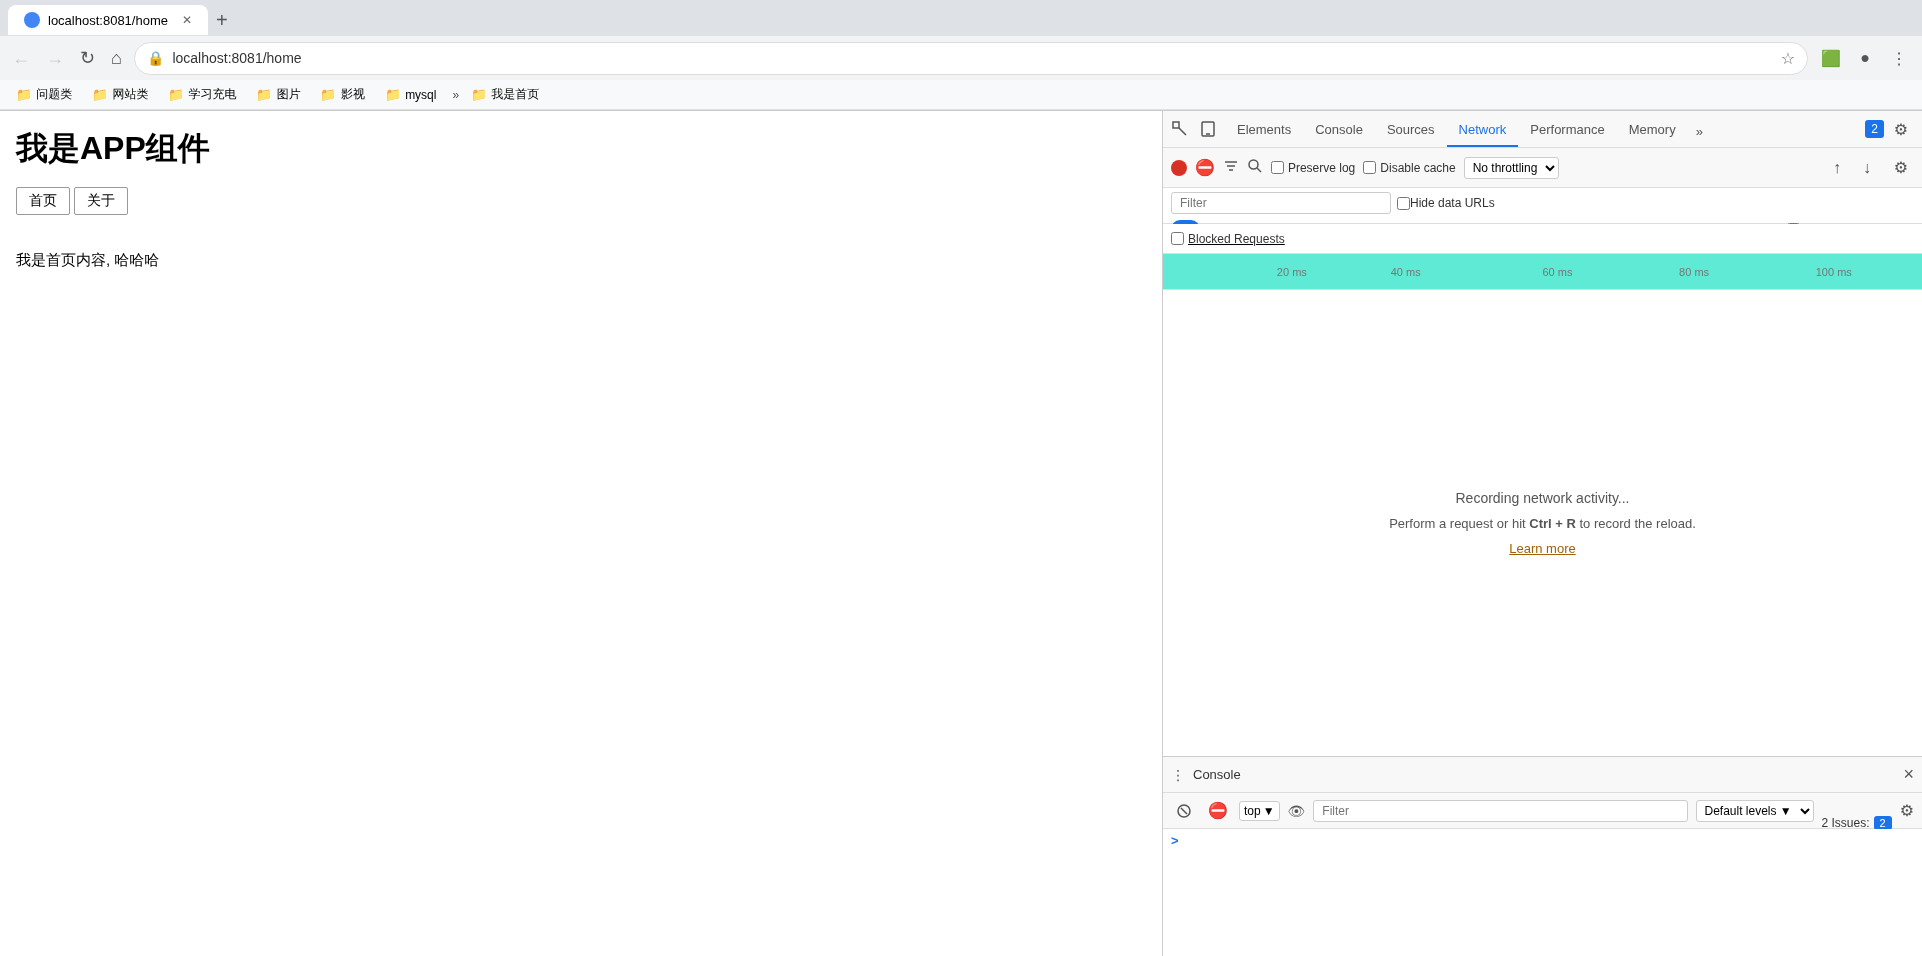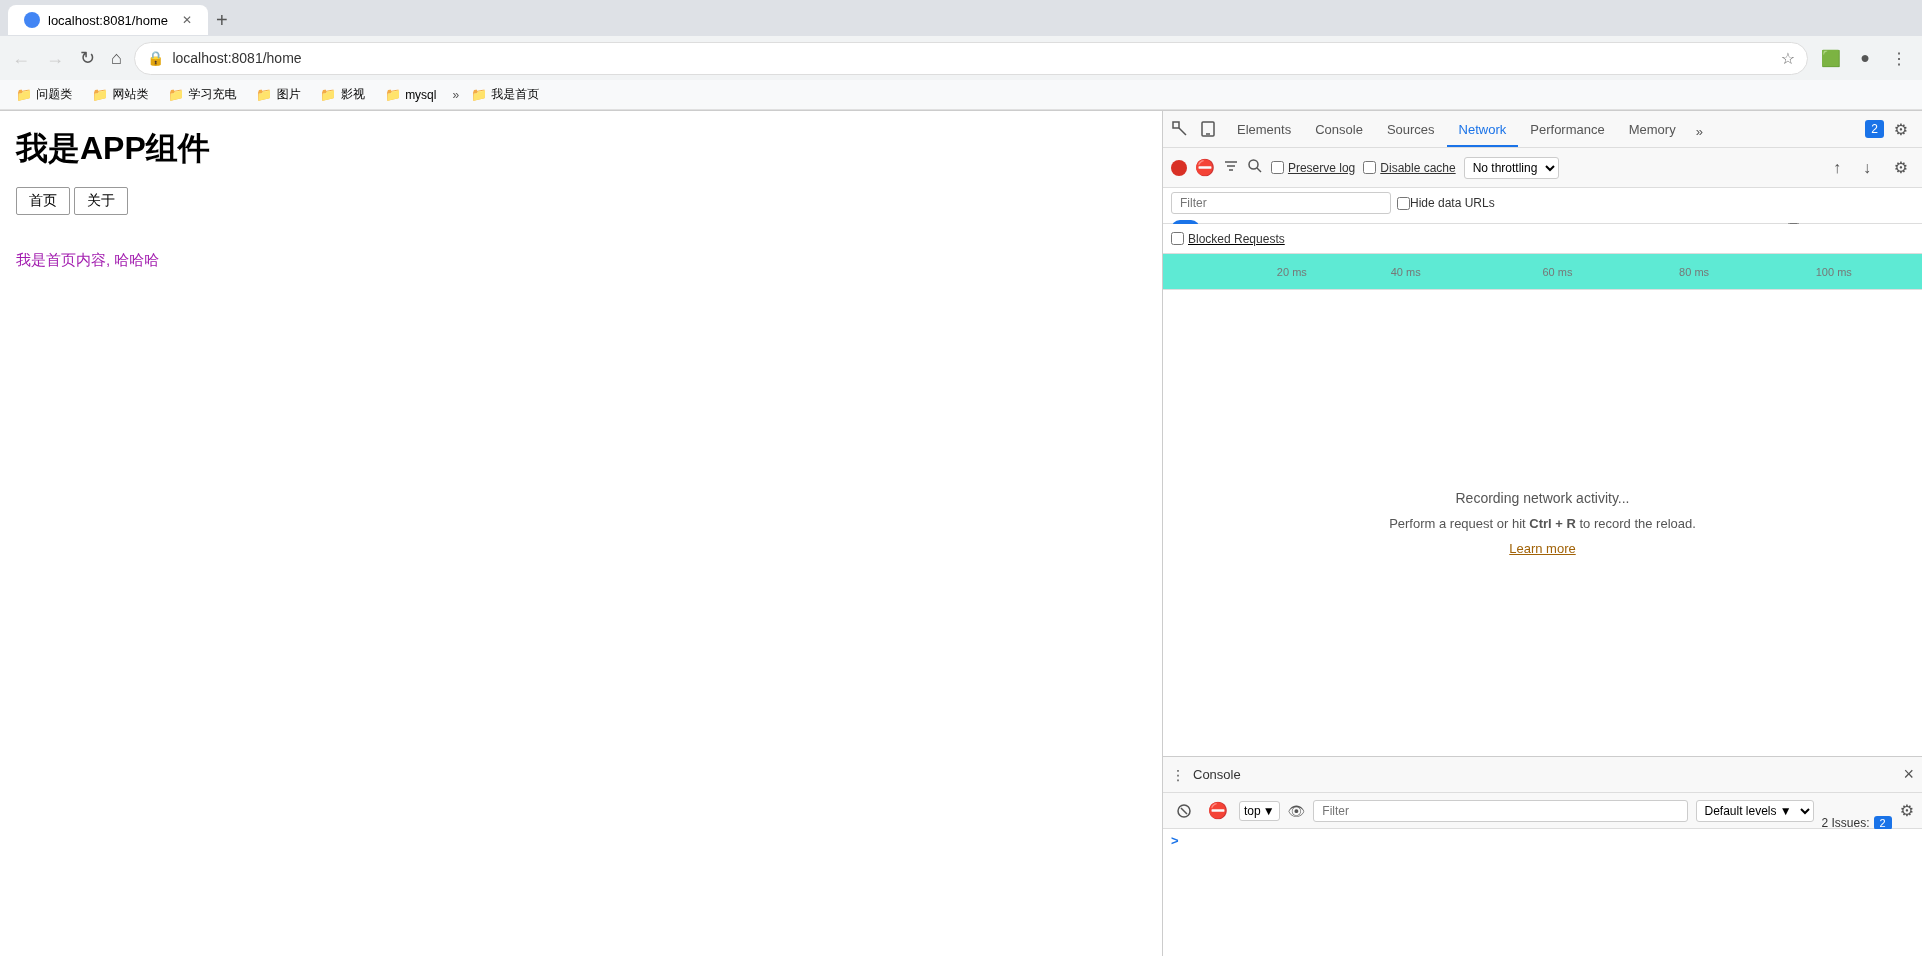--- a/index.html
+++ b/index.html
@@ -31,41 +31,41 @@
     .main-area { display: flex; flex: 1; overflow: hidden; }
 
     
     .page-content { flex: 1; overflow: auto; padding: 0; background: #fff; }
     .page-header { padding: 16px; }
     .app-title { font-size: 32px; font-weight: bold; margin-bottom: 16px; }
     .nav-links { display: flex; gap: 4px; margin-bottom: 20px; }
     .nav-link-btn { border: 1px solid #999; background: #fff; padding: 4px 12px; cursor: pointer; font-size: 14px; border-radius: 2px; }
     .page-section { padding: 0 16px; }
     .page-subtitle { font-size: 26px; font-weight: bold; margin-bottom: 12px; }
-    .page-body-text { font-size: 15px; color: #a21caf; }
+    .page-body-text { font-size: 15px; color: #000000; }
 
     
     .devtools { width: 760px; border-left: 1px solid #ccc; display: flex; flex-direction: column; background: #fff; font-family: 'Segoe UI', Arial, sans-serif; }
 
     
     .devtools-topbar { display: flex; align-items: center; border-bottom: 1px solid #ddd; background: #f8f8f8; }
     .devtools-tab-bar { display: flex; align-items: flex-end; height: 36px; overflow: hidden; flex: 1; }
     .devtools-tab { padding: 8px 12px; font-size: 13px; cursor: pointer; color: #555; border-bottom: 2px solid transparent; white-space: nowrap; }
     .devtools-tab.active { color: #1a73e8; border-bottom: 2px solid #1a73e8; }
     .devtools-tab-more { padding: 8px 8px; color: #555; cursor: pointer; font-size: 13px; }
     .devtools-tab-icons { display: flex; align-items: center; gap: 4px; padding: 0 8px; }
     .devtools-icon-btn { background: none; border: none; cursor: pointer; color: #555; font-size: 16px; padding: 4px; border-radius: 3px; display: flex; align-items: center; justify-content: center; width: 26px; height: 26px; }
 
     
     .network-toolbar { display: flex; align-items: center; padding: 4px 8px; gap: 8px; border-bottom: 1px solid #ddd; height: 40px; background: #f8f8f8; }
     .record-btn { width: 16px; height: 16px; background: #d93025; border-radius: 50%; border: none; cursor: pointer; }
     .clear-btn { background: none; border: none; cursor: pointer; color: #555; font-size: 16px; }
     .filter-icon-btn { background: none; border: none; cursor: pointer; color: #555; font-size: 14px; }
     .search-icon-btn { background: none; border: none; cursor: pointer; color: #555; font-size: 14px; }
-    .checkbox-label { display: flex; align-items: center; gap: 4px; font-size: 12px; color: #333; cursor: pointer; white-space: nowrap; text-decoration: underline; }
+    .checkbox-label { display: flex; align-items: center; gap: 4px; font-size: 12px; color: #333; cursor: pointer; white-space: nowrap; }
     .checkbox-label input { cursor: pointer; }
     .throttling-select { font-size: 12px; padding: 2px 4px; border: 1px solid #ccc; border-radius: 3px; background: #fff; cursor: pointer; }
     .network-toolbar-spacer { flex: 1; }
     .upload-download-icons { display: flex; gap: 4px; color: #555; font-size: 16px; }
 
     
     .network-filter-bar { display: flex; align-items: center; padding: 4px 8px; gap: 6px; border-bottom: 1px solid #ddd; height: 36px; background: #fff; flex-wrap: wrap; }
     .filter-input { flex: 0 0 220px; border: 1px solid #ccc; border-radius: 3px; padding: 3px 8px; font-size: 12px; }
     .hide-data-urls-label { display: flex; align-items: center; font-size: 12px; color: #333; cursor: pointer; }
     .filter-type-btns { display: flex; gap: 2px; align-items: center; }

